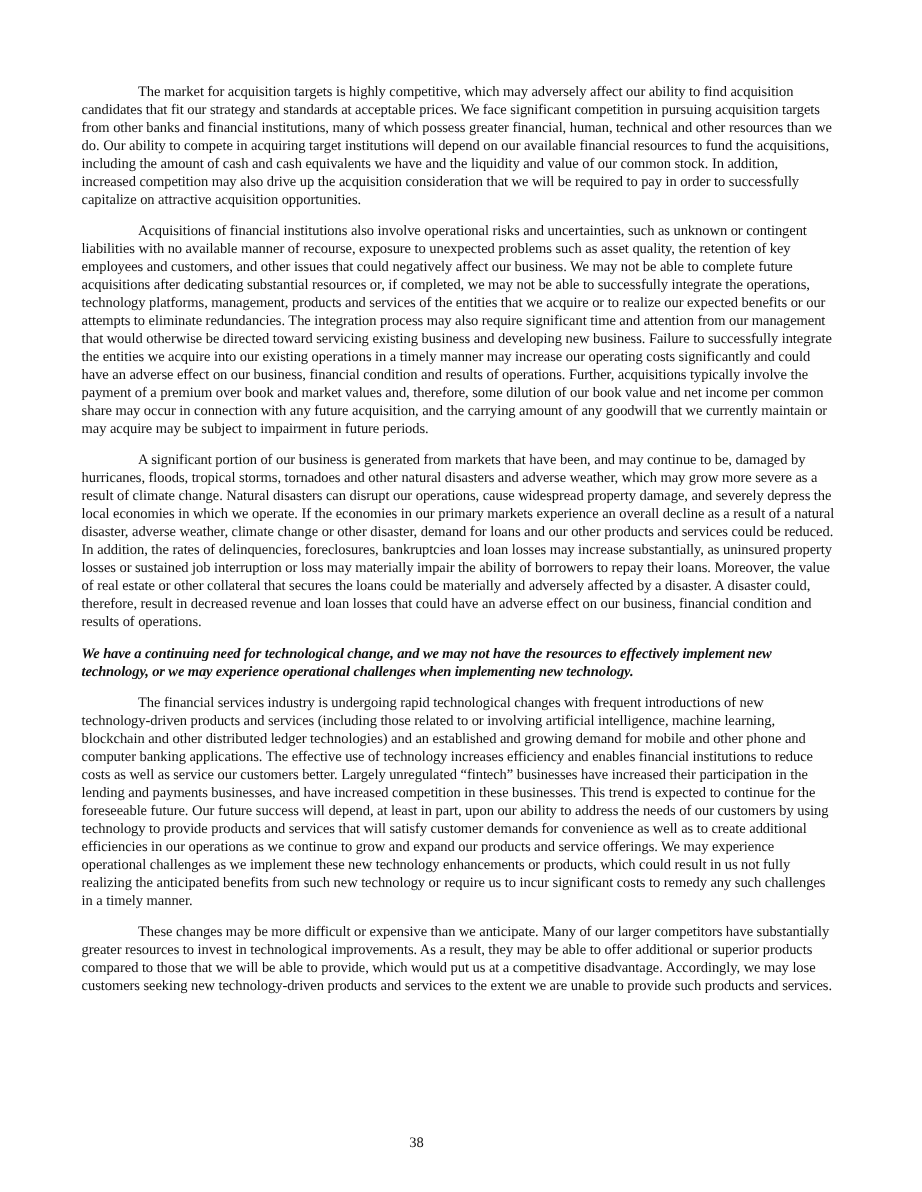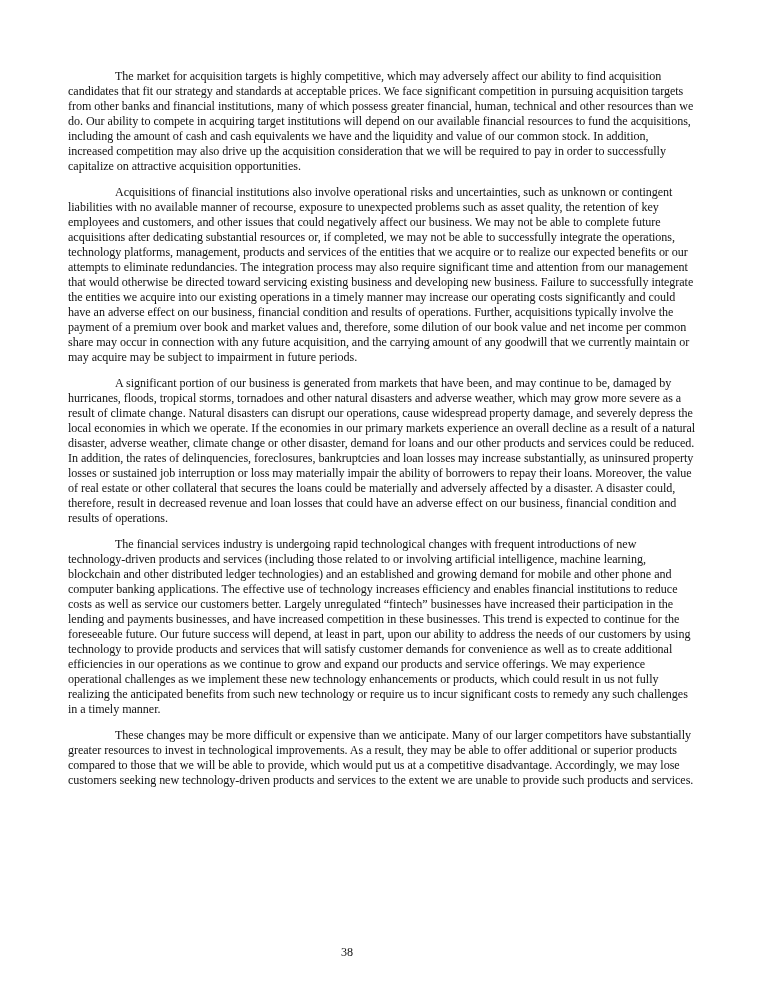--- a/index.html
+++ b/index.html
@@ -47,17 +47,18 @@
       line-height: 15px;
     }
   </style>
 </head>
 <body>
 
 <div class="page">
   <p class="para">The market for acquisition targets is highly competitive, which may adversely affect our ability to find acquisition candidates that fit our strategy and standards at acceptable prices. We face significant competition in pursuing acquisition targets from other banks and financial institutions, many of which possess greater financial, human, technical and other resources than we do. Our ability to compete in acquiring target institutions will depend on our available financial resources to fund the acquisitions, including the amount of cash and cash equivalents we have and the liquidity and value of our common stock. In addition, increased competition may also drive up the acquisition consideration that we will be required to pay in order to successfully capitalize on attractive acquisition opportunities.</p>
   <p class="para">Acquisitions of financial institutions also involve operational risks and uncertainties, such as unknown or contingent liabilities with no available manner of recourse, exposure to unexpected problems such as asset quality, the retention of key employees and customers, and other issues that could negatively affect our business. We may not be able to complete future acquisitions after dedicating substantial resources or, if completed, we may not be able to successfully integrate the operations, technology platforms, management, products and services of the entities that we acquire or to realize our expected benefits or our attempts to eliminate redundancies. The integration process may also require significant time and attention from our management that would otherwise be directed toward servicing existing business and developing new business. Failure to successfully integrate the entities we acquire into our existing operations in a timely manner may increase our operating costs significantly and could have an adverse effect on our business, financial condition and results of operations. Further, acquisitions typically involve the payment of a premium over book and market values and, therefore, some dilution of our book value and net income per common share may occur in connection with any future acquisition, and the carrying amount of any goodwill that we currently maintain or may acquire may be subject to impairment in future periods.</p>
   <p class="para">A significant portion of our business is generated from markets that have been, and may continue to be, damaged by hurricanes, floods, tropical storms, tornadoes and other natural disasters and adverse weather, which may grow more severe as a result of climate change. Natural disasters can disrupt our operations, cause widespread property damage, and severely depress the local economies in which we operate. If the economies in our primary markets experience an overall decline as a result of a natural disaster, adverse weather, climate change or other disaster, demand for loans and our other products and services could be reduced. In addition, the rates of delinquencies, foreclosures, bankruptcies and loan losses may increase substantially, as uninsured property losses or sustained job interruption or loss may materially impair the ability of borrowers to repay their loans. Moreover, the value of real estate or other collateral that secures the loans could be materially and adversely affected by a disaster. A disaster could, therefore, result in decreased revenue and loan losses that could have an adverse effect on our business, financial condition and results of operations.</p>
+  <p class="heading">We have a continuing need for technological change, and we may not have the resources to effectively implement new technology, or we may experience operational challenges when implementing new technology.</p>
   <p class="para">The financial services industry is undergoing rapid technological changes with frequent introductions of new technology-driven products and services (including those related to or involving artificial intelligence, machine learning, blockchain and other distributed ledger technologies) and an established and growing demand for mobile and other phone and computer banking applications. The effective use of technology increases efficiency and enables financial institutions to reduce costs as well as service our customers better. Largely unregulated “fintech” businesses have increased their participation in the lending and payments businesses, and have increased competition in these businesses. This trend is expected to continue for the foreseeable future. Our future success will depend, at least in part, upon our ability to address the needs of our customers by using technology to provide products and services that will satisfy customer demands for convenience as well as to create additional efficiencies in our operations as we continue to grow and expand our products and service offerings. We may experience operational challenges as we implement these new technology enhancements or products, which could result in us not fully realizing the anticipated benefits from such new technology or require us to incur significant costs to remedy any such challenges in a timely manner.</p>
   <p class="para">These changes may be more difficult or expensive than we anticipate. Many of our larger competitors have substantially greater resources to invest in technological improvements. As a result, they may be able to offer additional or superior products compared to those that we will be able to provide, which would put us at a competitive disadvantage. Accordingly, we may lose customers seeking new technology-driven products and services to the extent we are unable to provide such products and services.</p>
 </div>
 
 <div class="page-number">38</div>
 
 </body></html>

